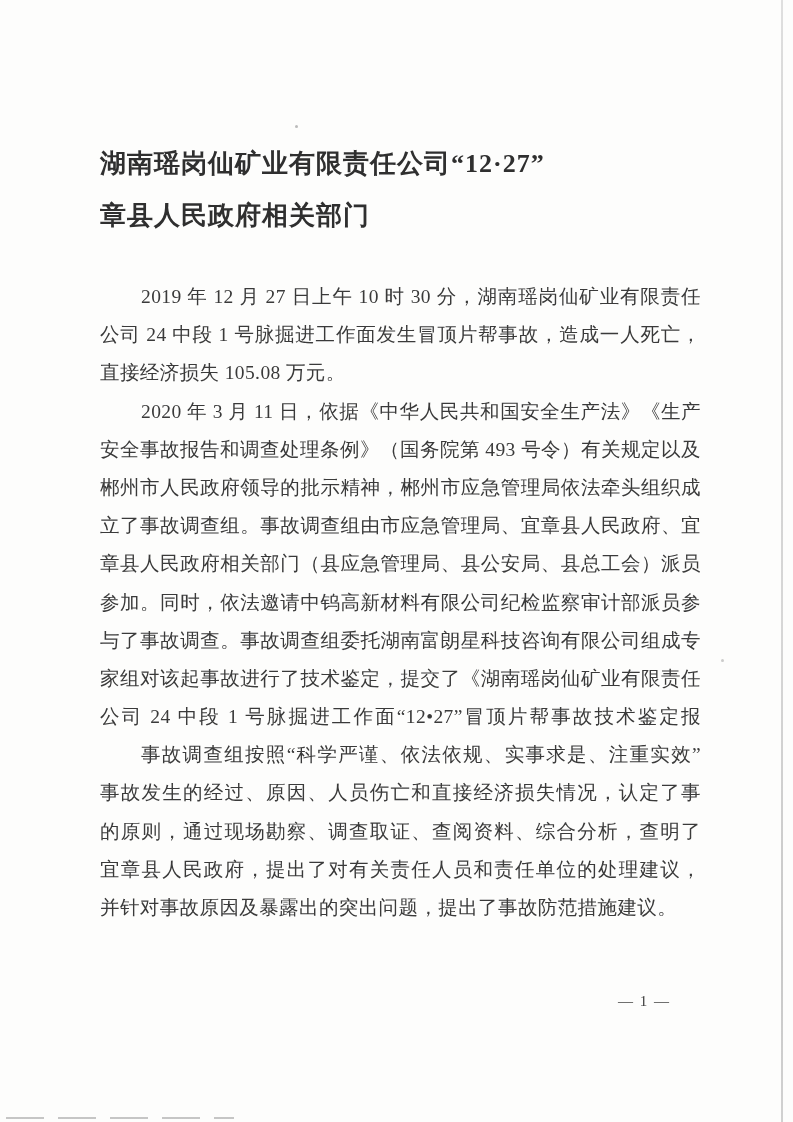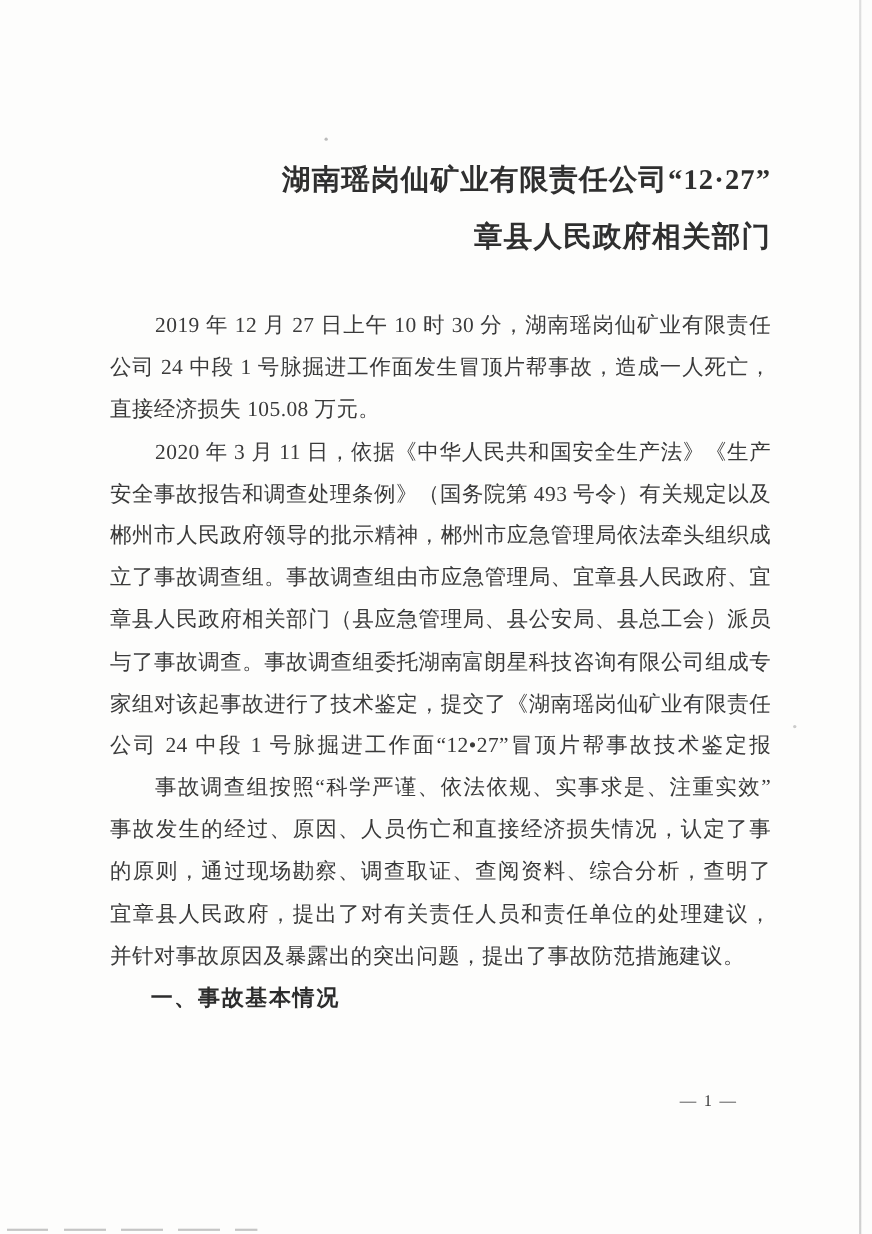--- a/index.html
+++ b/index.html
@@ -3,21 +3,21 @@
 <meta charset="utf-8">
 <style>
   html,body{margin:0;padding:0;background:#ffffff;}
   .page{
     position:relative;width:793px;height:1122px;overflow:hidden;
     background:#fdfdfc;
     font-family:"Liberation Serif","DejaVu Serif",serif;
   }
   .content{position:absolute;left:100px;top:138px;width:601px;}
   .title-line{
-    font-weight:bold;font-size:26px;line-height:52px;text-align:right;
+    font-weight:bold;font-size:26px;line-height:52px;text-align:left;
     color:#2f2f2f;letter-spacing:1px;
   }
   .body-block{margin-top:36px;}
   .bline{
     height:38.2px;line-height:38.2px;font-size:19.5px;color:#3a3a3a;
     text-align:justify;text-align-last:justify;overflow:hidden;letter-spacing:0.4px;
   }
   .bline.first{text-indent:41px;}
   .bline.last{text-align-last:left;}
   .h-section{
@@ -59,31 +59,31 @@
 
     <div class="body-block">
         <div class="bline first">2019 年 12 月 27 日上午 10 时 30 分，湖南瑶岗仙矿业有限责任</div>
         <div class="bline">公司 24 中段 1 号脉掘进工作面发生冒顶片帮事故，造成一人死亡，</div>
         <div class="bline last">直接经济损失 105.08 万元。</div>
         <div class="bline first">2020 年 3 月 11 日，依据《中华人民共和国安全生产法》《生产</div>
         <div class="bline">安全事故报告和调查处理条例》（国务院第 493 号令）有关规定以及</div>
         <div class="bline">郴州市人民政府领导的批示精神，郴州市应急管理局依法牵头组织成</div>
         <div class="bline">立了事故调查组。事故调查组由市应急管理局、宜章县人民政府、宜</div>
         <div class="bline">章县人民政府相关部门（县应急管理局、县公安局、县总工会）派员</div>
+        <div class="bline">参加。同时，依法邀请中钨高新材料有限公司纪检监察审计部派员参</div>
         <div class="bline">与了事故调查。事故调查组委托湖南富朗星科技咨询有限公司组成专</div>
         <div class="bline">家组对该起事故进行了技术鉴定，提交了《湖南瑶岗仙矿业有限责任</div>
         <div class="bline last">公司 24 中段 1 号脉掘进工作面“12•27”冒顶片帮事故技术鉴定报告》。</div>
         <div class="bline first">事故调查组按照“科学严谨、依法依规、实事求是、注重实效”</div>
         <div class="bline">事故发生的经过、原因、人员伤亡和直接经济损失情况，认定了事</div>
         <div class="bline">的原则，通过现场勘察、调查取证、查阅资料、综合分析，查明了</div>
         <div class="bline">宜章县人民政府，提出了对有关责任人员和责任单位的处理建议，</div>
         <div class="bline last">并针对事故原因及暴露出的突出问题，提出了事故防范措施建议。</div>
       </div>
 
-    <div class="h-section">一、事故基本情况</div>
   </div>
 
   <div class="page-num">— 1 —</div>
 
   <div class="edge-line-right"></div>
   <div class="edge-line-bottom"></div>
   <div class="speck speck-a"></div>
   <div class="speck speck-b"></div>
 
 </div>

